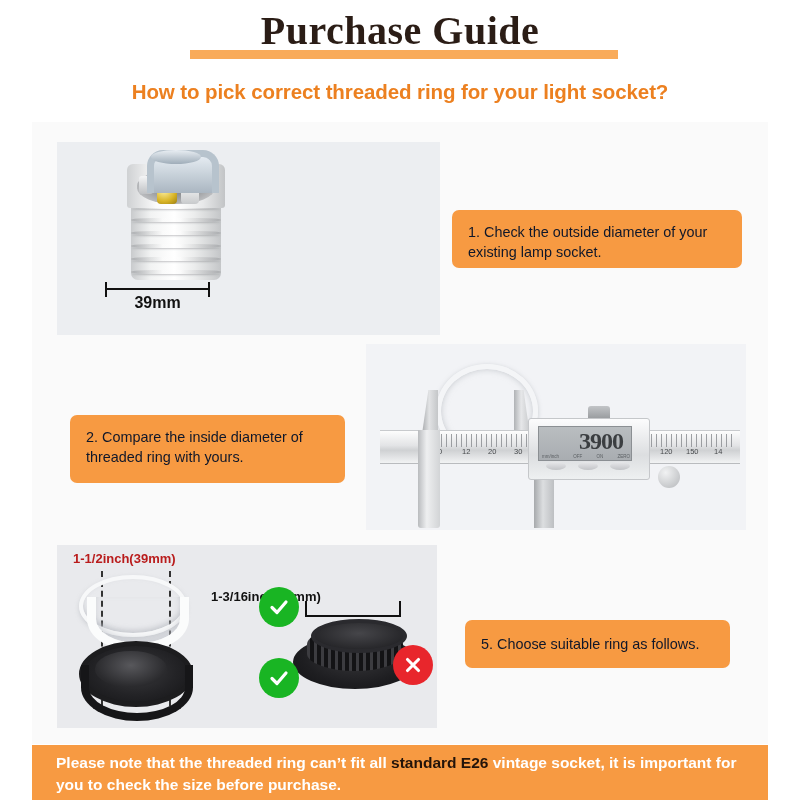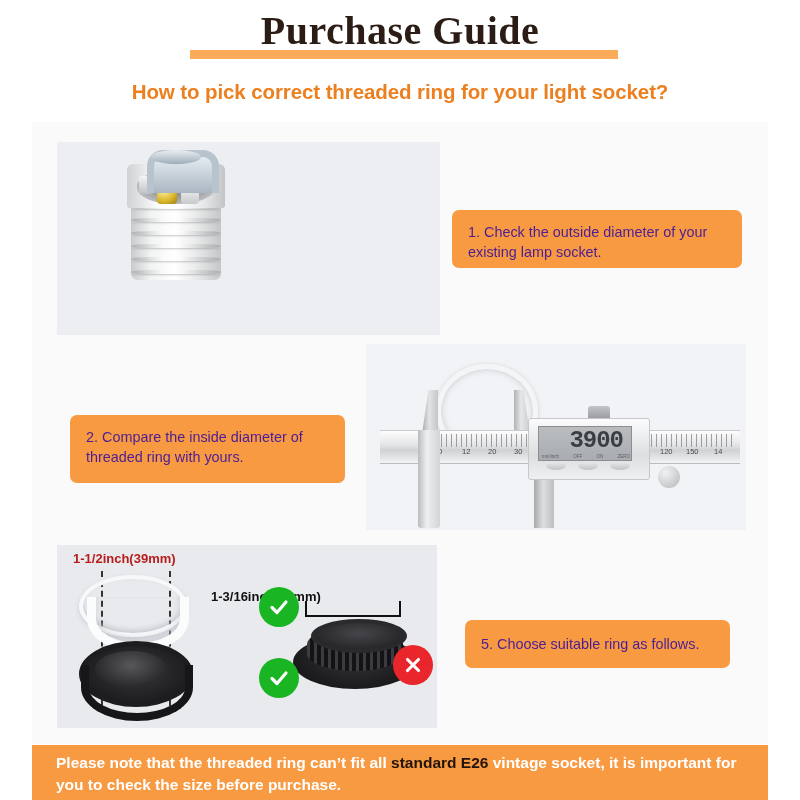--- a/index.html
+++ b/index.html
@@ -76,21 +76,21 @@
   }
   #panel-socket   { left: 57px;  top: 142px; width: 383px; height: 193px; }
   #panel-caliper  { left: 366px; top: 344px; width: 380px; height: 186px; background: #f2f3f6; }
   #panel-rings    { left: 57px;  top: 545px; width: 380px; height: 183px; background: #e9eaed; }
 
   
   .callout {
     position: absolute;
     background: #f79a42;
     border-radius: 7px;
-    color: #4c1d95;
+    color: #0f172a;
     font-family: "Liberation Sans", sans-serif;
     font-size: 14.4px;
     line-height: 20px;
     box-sizing: border-box;
     padding: 12px 14px 12px 16px;
   }
   #callout-1 { left: 452px; top: 210px; width: 290px; height: 58px; }
   #callout-2 { left: 70px;  top: 415px; width: 275px; height: 68px; }
   #callout-3 { left: 465px; top: 620px; width: 265px; height: 48px; padding-top: 14px; }
 
@@ -266,21 +266,21 @@
   .cal-lcd {
     position: absolute;
     left: 172px; top: 82px;
     width: 92px; height: 33px;
     background: linear-gradient(180deg,#b9bdc0,#a9adb1);
     border: 1px solid #8b8f93;
   }
   .cal-lcd .val {
     position: absolute;
     right: 8px; top: 1px;
-    font-family: Liberation Mono, monospace;
+    font-family: Liberation Serif, serif;
     font-weight: bold;
     font-size: 24px;
     line-height: 26px;
     color: #3b3e41;
     letter-spacing: -1px;
   }
   .cal-lcd .tiny {
     position: absolute;
     left: 3px; bottom: 1px;
     width: 88px;
@@ -475,20 +475,26 @@
     <div class="sock-thread" style="top:107px"></div>
     <div class="sock-thread" style="top:120px"></div>
     <div class="sock-top"></div>
     <div class="sock-cavity"></div>
     <div class="sock-screw2"></div>
     <div class="sock-brass"></div>
     <div class="sock-screw"></div>
     <div class="sock-bracket"></div>
     <div class="sock-bracket-top"></div>
   </div>
+  <div id="dim-39">
+    <div class="bar"></div>
+    <div class="tick l"></div>
+    <div class="tick r"></div>
+    <div class="lbl">39mm</div>
+  </div>
 </div>
 
 <div class="callout" id="callout-1">1. Check the outside diameter of your existing lamp socket.</div>
 
 <div class="panel" id="panel-caliper">
   <div id="caliper-art">
     <div class="cal-ring"></div>
     <div class="cal-jaw-fixed-up"></div>
     <div class="cal-jaw-move-up"></div>
     <div class="cal-beam"></div>

